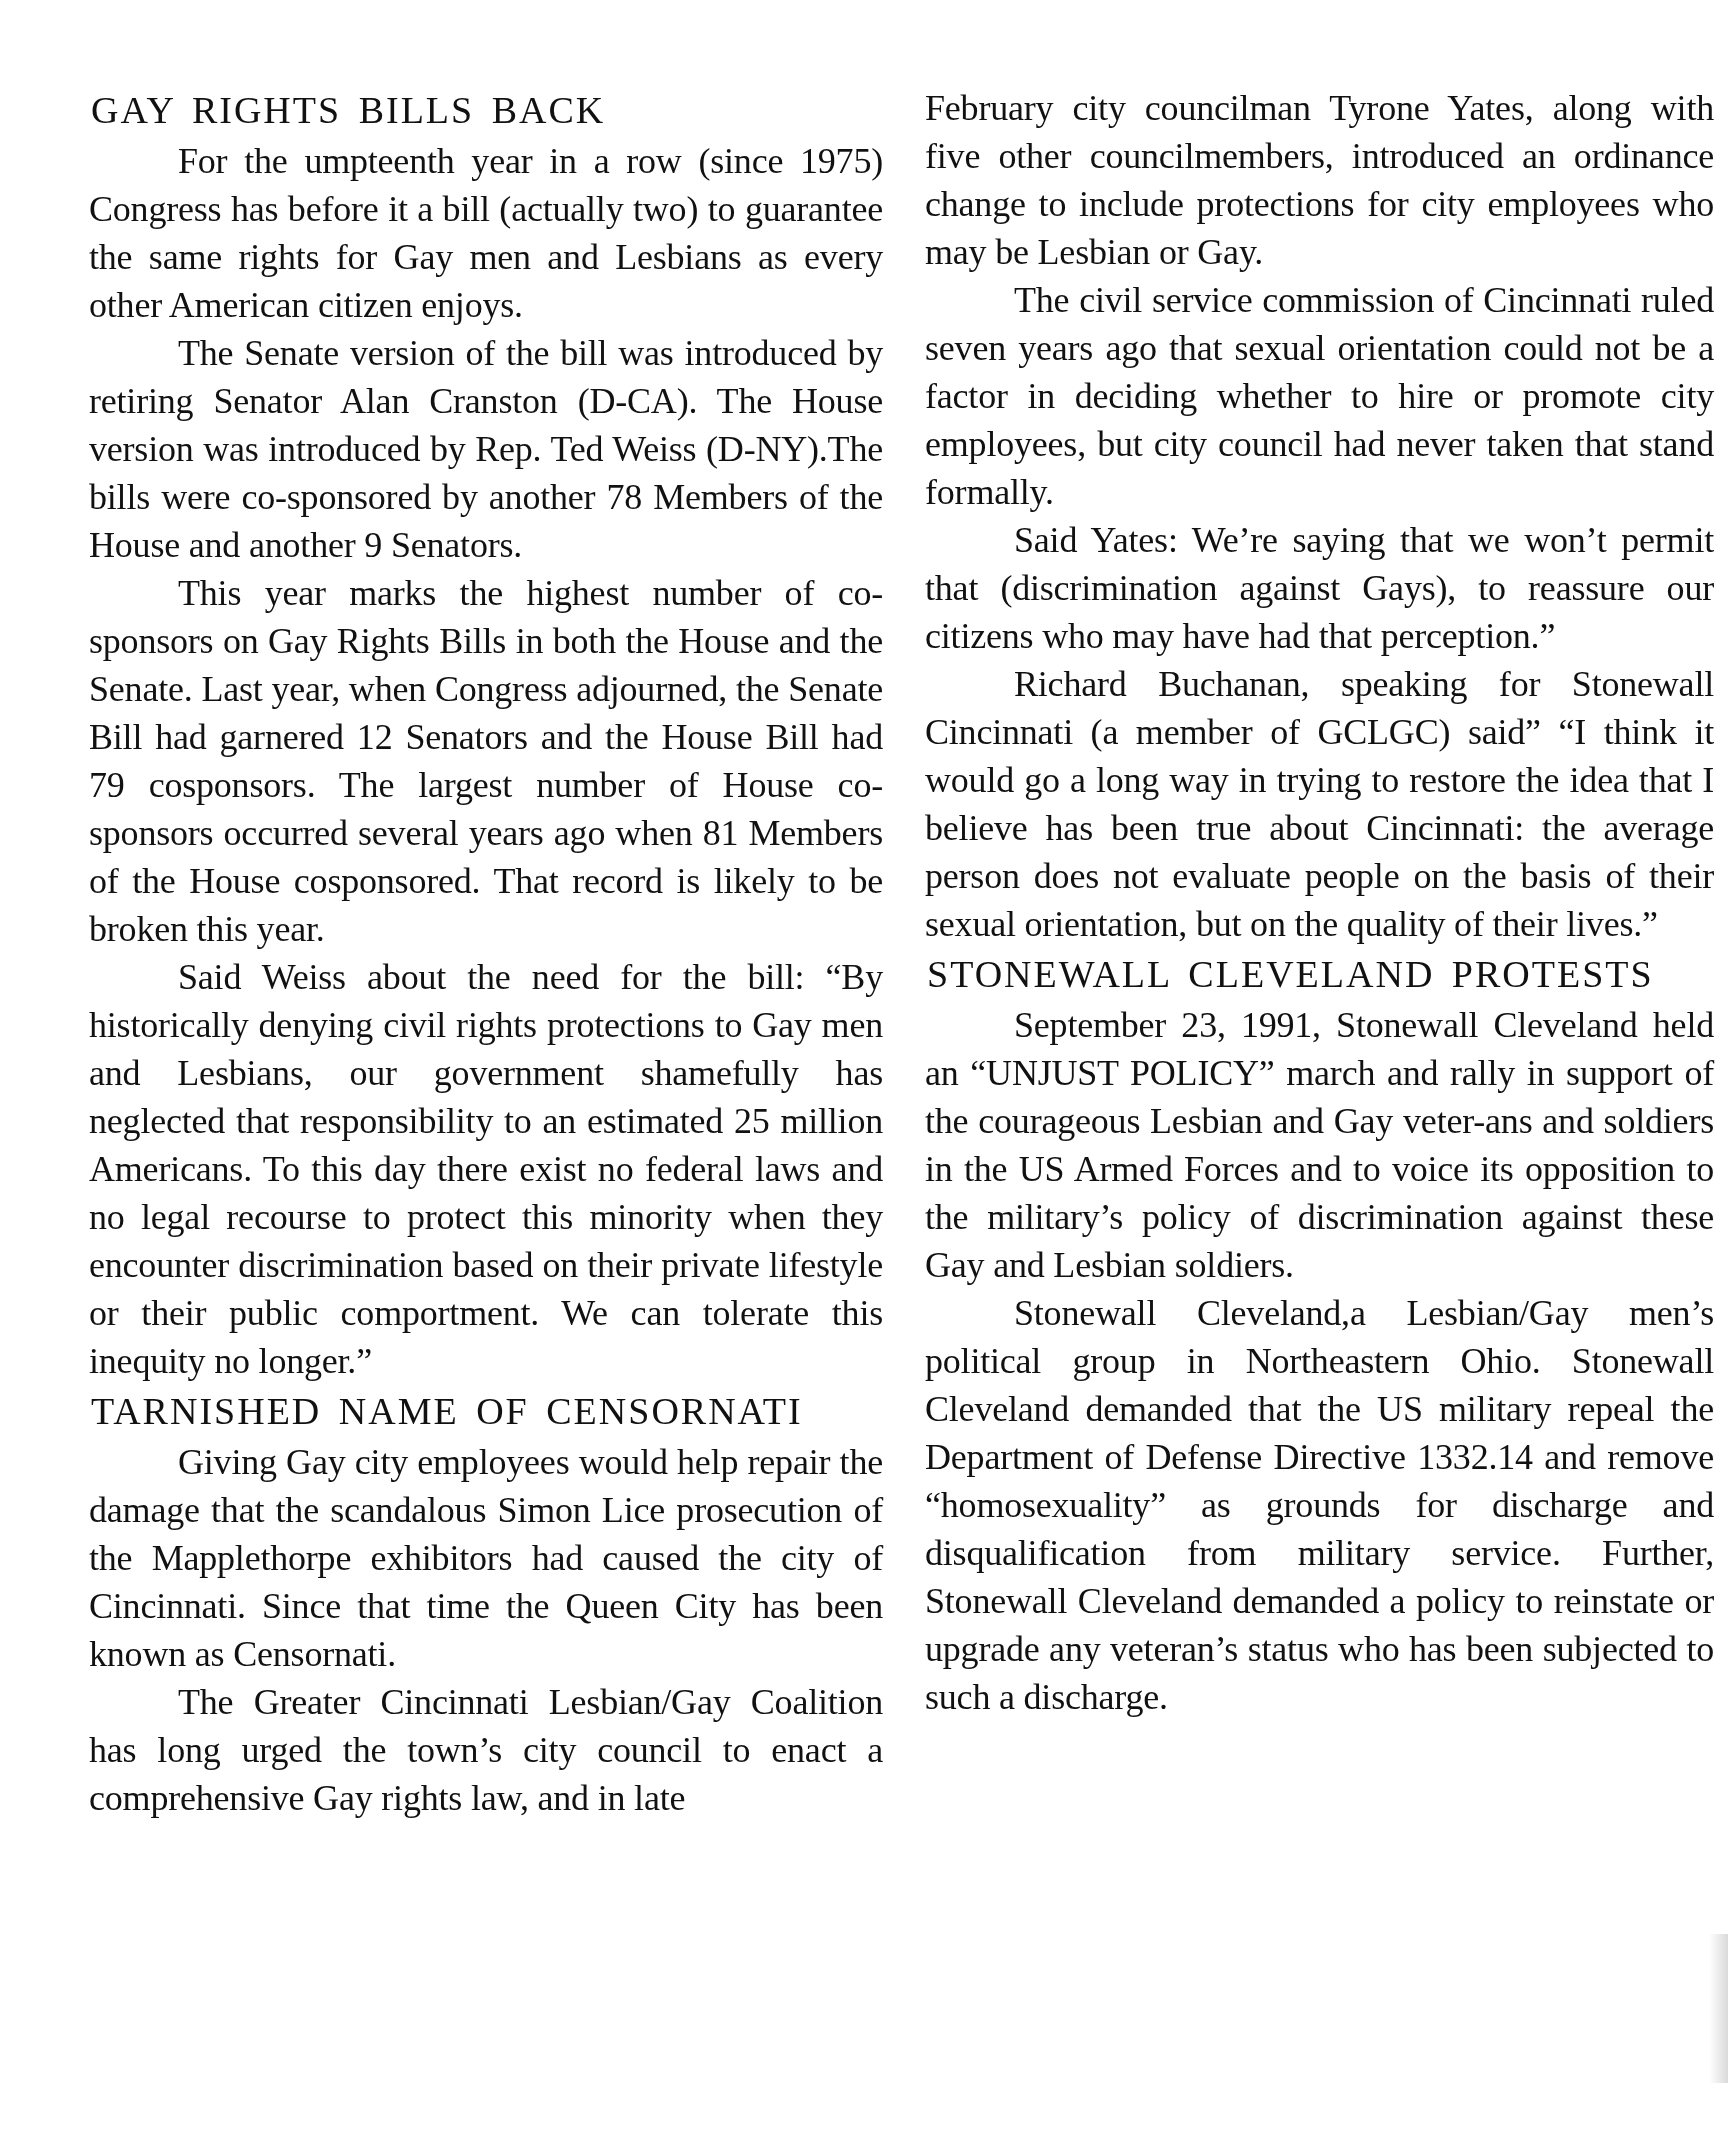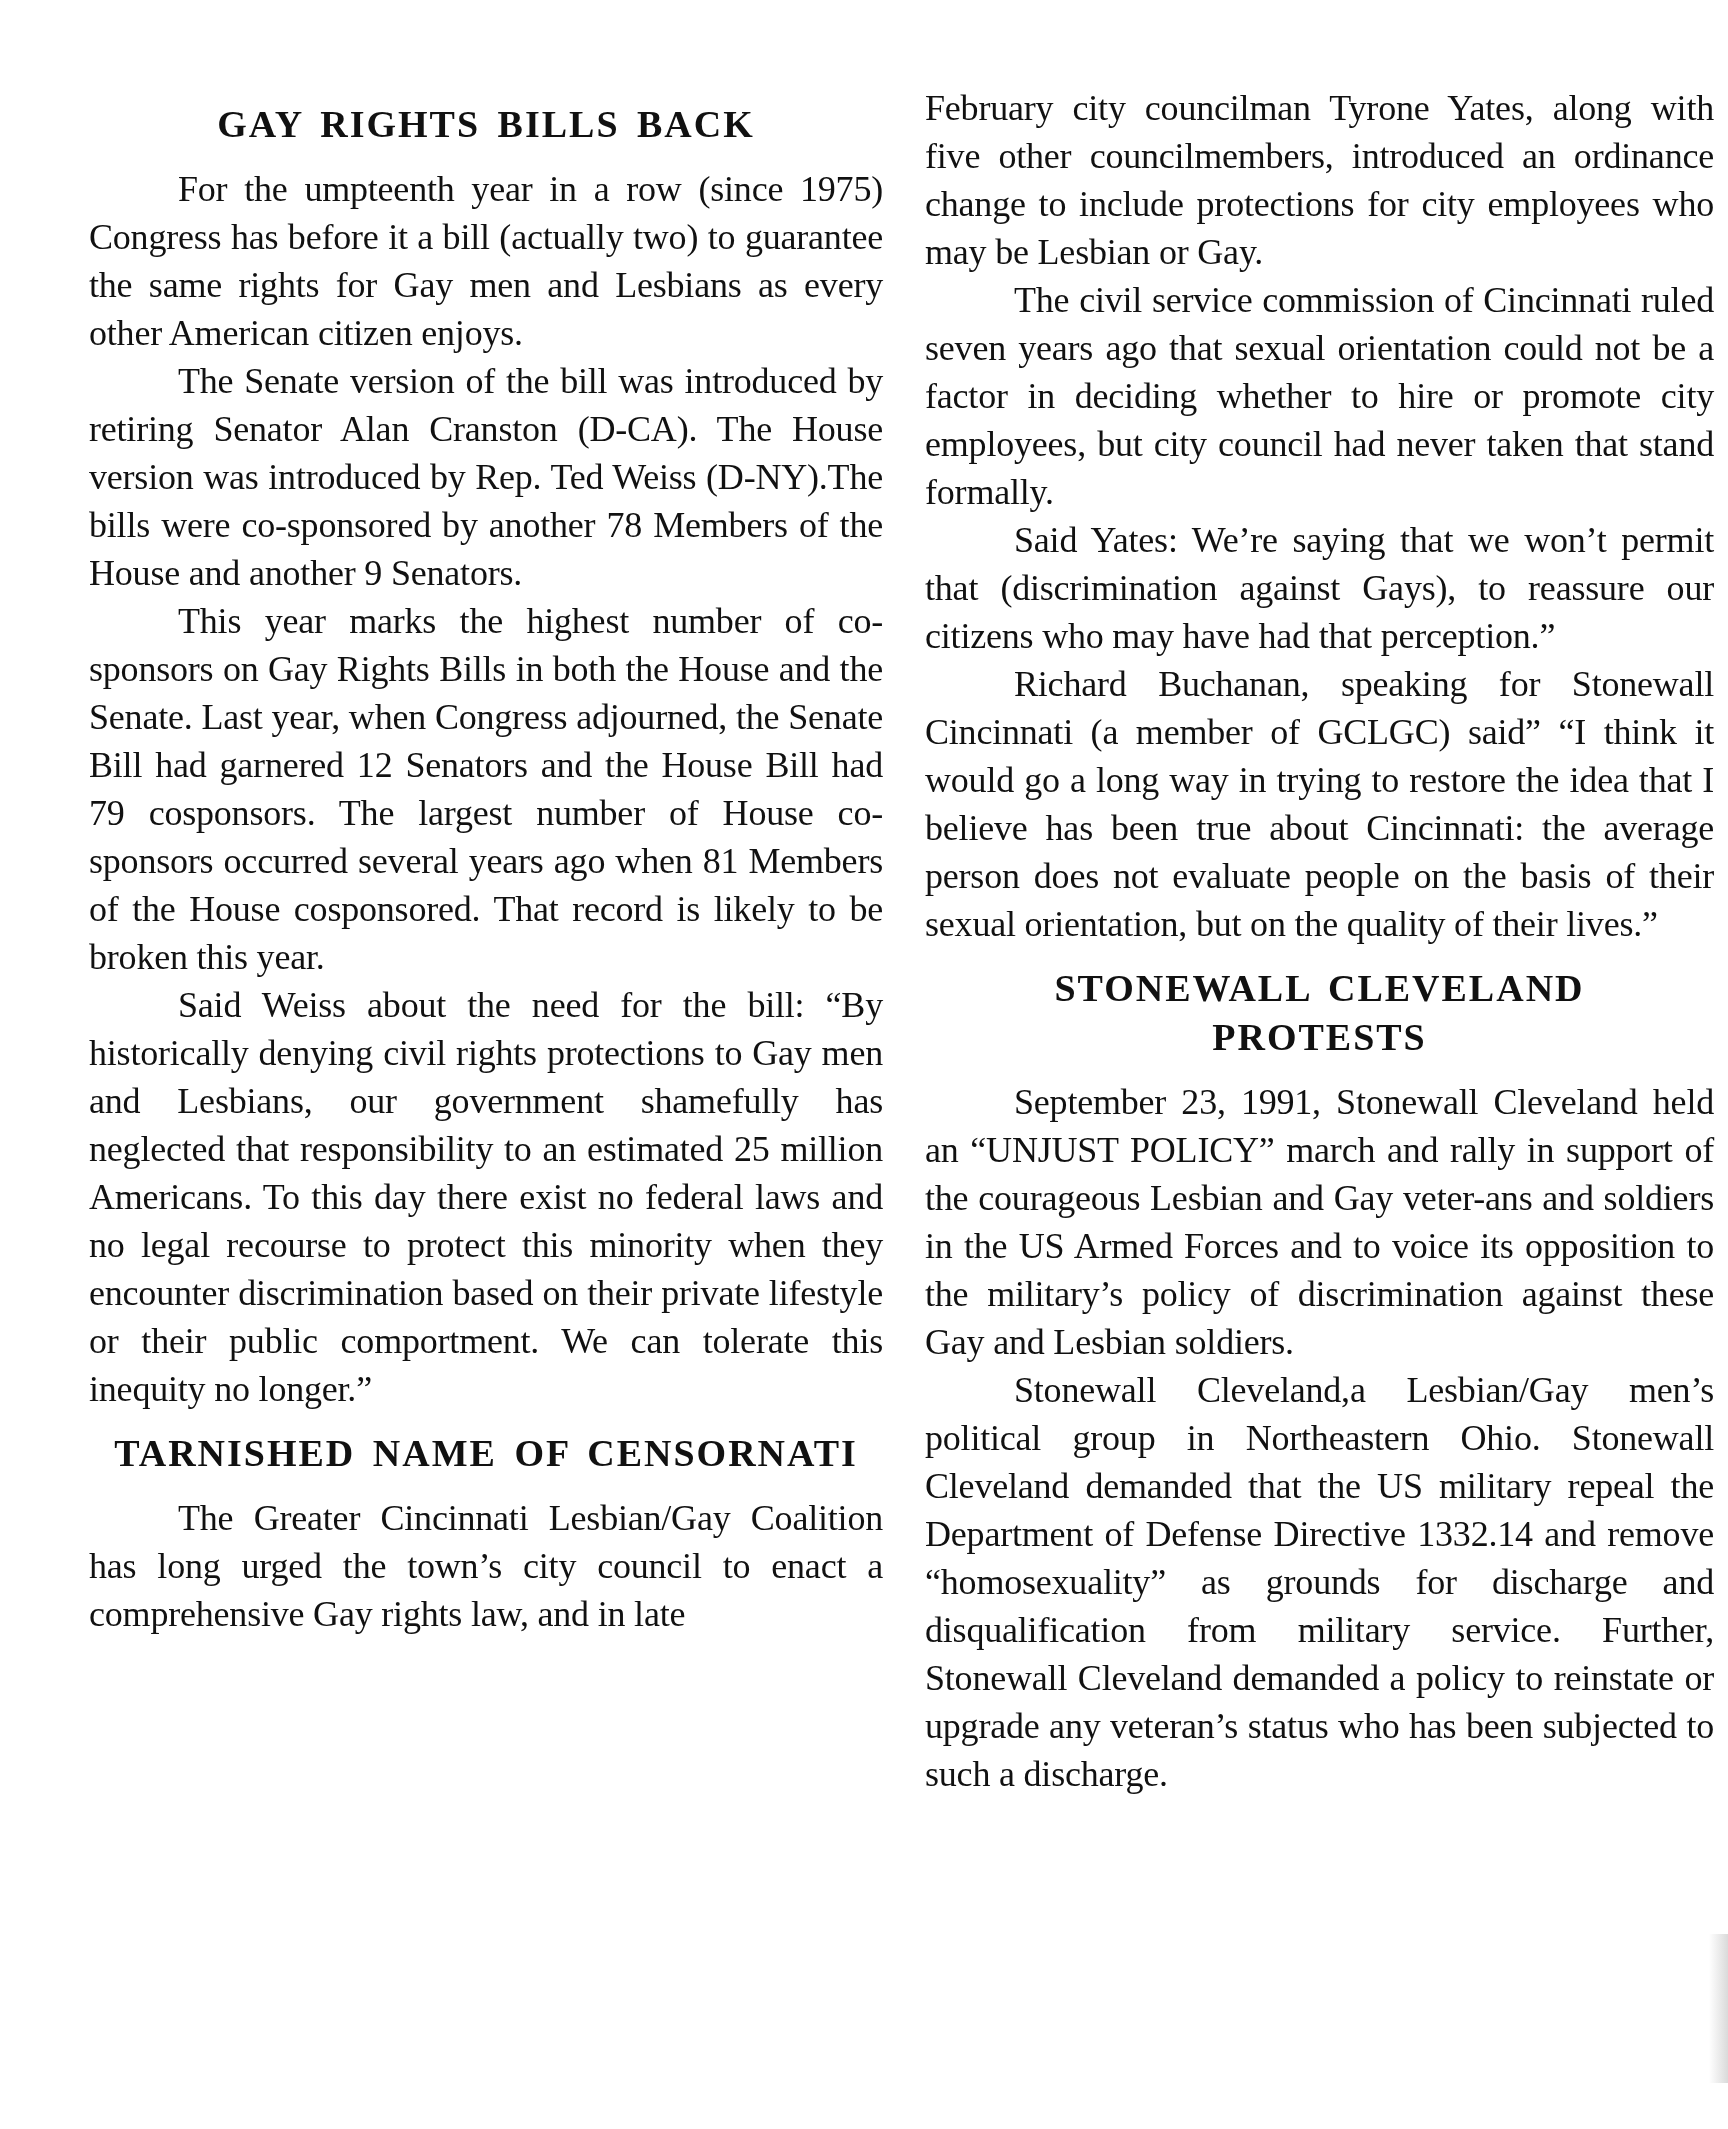--- a/index.html
+++ b/index.html
@@ -5,22 +5,22 @@
   html, body { margin: 0; padding: 0; background: #ffffff; }
   body {
     width: 1729px; height: 2129px; overflow: hidden; position: relative;
     font-family: "Liberation Serif", "DejaVu Serif", serif; color: #111111;
   }
   .page { position: absolute; left: 0; top: 0; width: 1729px; height: 2129px; }
   .col { position: absolute; top: 84px; width: 794px; }
   .col.left { left: 89px; }
   .col.right { left: 925px; width: 789px; }
   .headline {
-    font-weight: bold; font-size: 38px; line-height: 49px; letter-spacing: 2px;
-    margin: 16px; text-transform: uppercase; word-spacing: 6px; text-align: center;
+    font-weight: normal; font-size: 38px; line-height: 49px; letter-spacing: 2px;
+    margin: 2px; text-transform: uppercase; word-spacing: 6px;
   }
   .para {
     font-size: 36px; line-height: 48px; margin: 0; text-align: justify;
     text-align-last: left; letter-spacing: -0.2px;
   }
   .para.indent { text-indent: 89px; }
   .scan-edge {
     position: absolute; right: 0; top: 1934px; width: 20px; height: 149px;
     background: linear-gradient(to right, #ffffff, #d8d8d8);
   }
@@ -33,20 +33,21 @@
   <div class="col left">
     <div>
       <h2 class="headline">GAY RIGHTS BILLS BACK</h2>
       <p class="para indent">For the umpteenth year in a row (since 1975) Congress has before it a bill (actually two) to guarantee the same rights for Gay men and Lesbians as every other American citizen enjoys.</p>
       <p class="para indent">The Senate version of the bill was introduced by retiring Senator Alan Cranston (D-CA). The House version was introduced by Rep. Ted Weiss (D-NY).The bills were co-sponsored by another 78 Members of the House and another 9 Senators.</p>
       <p class="para indent">This year marks the highest number of co-sponsors on Gay Rights Bills in both the House and the Senate. Last year, when Congress adjourned, the Senate Bill had garnered 12 Senators and the House Bill had 79 cosponsors. The largest number of House co-sponsors occurred several years ago when 81 Members of the House cosponsored. That record is likely to be broken this year.</p>
       <p class="para indent">Said Weiss about the need for the bill: “By historically denying civil rights protections to Gay men and Lesbians, our government shamefully has neglected that responsibility to an estimated 25 million Americans. To this day there exist no federal laws and no legal recourse to protect this minority when they encounter discrimination based on their private lifestyle or their public comportment. We can tolerate this inequity no longer.”</p>
     </div>
     <div>
       <h2 class="headline">TARNISHED NAME OF CENSORNATI</h2>
+      <p class="para indent">Giving Gay city employees would help repair the damage that the scandalous Simon Lice prosecution of the Mapplethorpe exhibitors had caused the city of Cincinnati. Since that time the Queen City has been known as Censornati.</p>
       <p class="para indent">The Greater Cincinnati Lesbian/Gay Coalition has long urged the town’s city council to enact a comprehensive Gay rights law, and in late</p>
     </div>
   </div>
 
   <div class="col right">
     <div>
       <p class="para">February city councilman Tyrone Yates, along with five other councilmembers, introduced an ordinance change to include protections for city employees who may be Lesbian or Gay.</p>
       <p class="para indent">The civil service commission of Cincinnati ruled seven years ago that sexual orientation could not be a factor in deciding whether to hire or promote city employees, but city council had never taken that stand formally.</p>
       <p class="para indent">Said Yates: We’re saying that we won’t permit that (discrimination against Gays), to reassure our citizens who may have had that perception.”</p>
       <p class="para indent">Richard Buchanan, speaking for Stonewall Cincinnati (a member of GCLGC) said” “I think it would go a long way in trying to restore the idea that I believe has been true about Cincinnati: the average person does not evaluate people on the basis of their sexual orientation, but on the quality of their lives.”</p>

